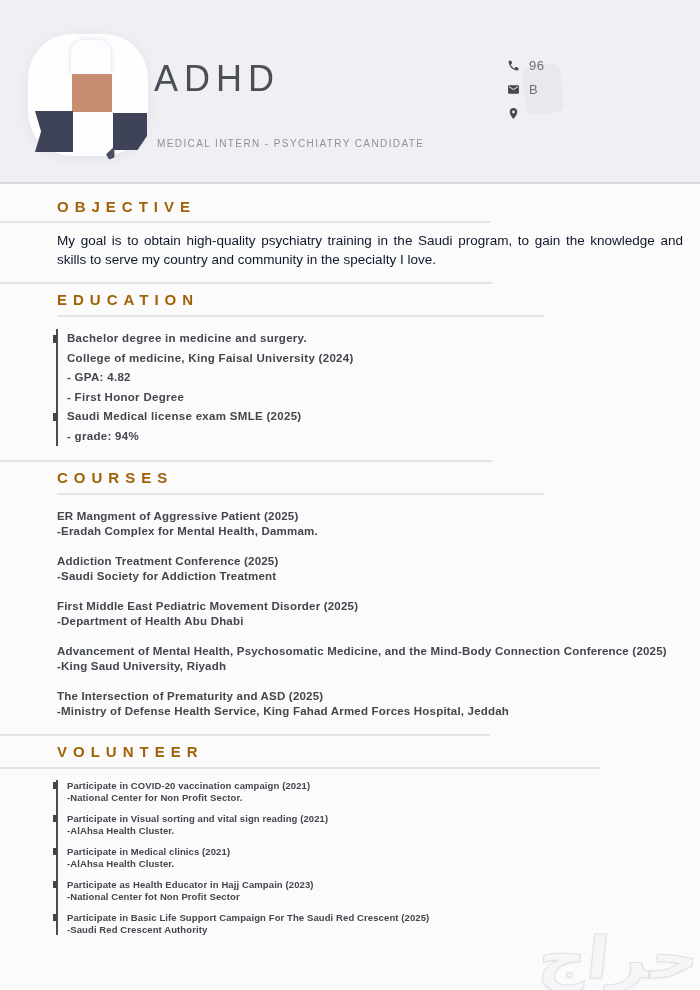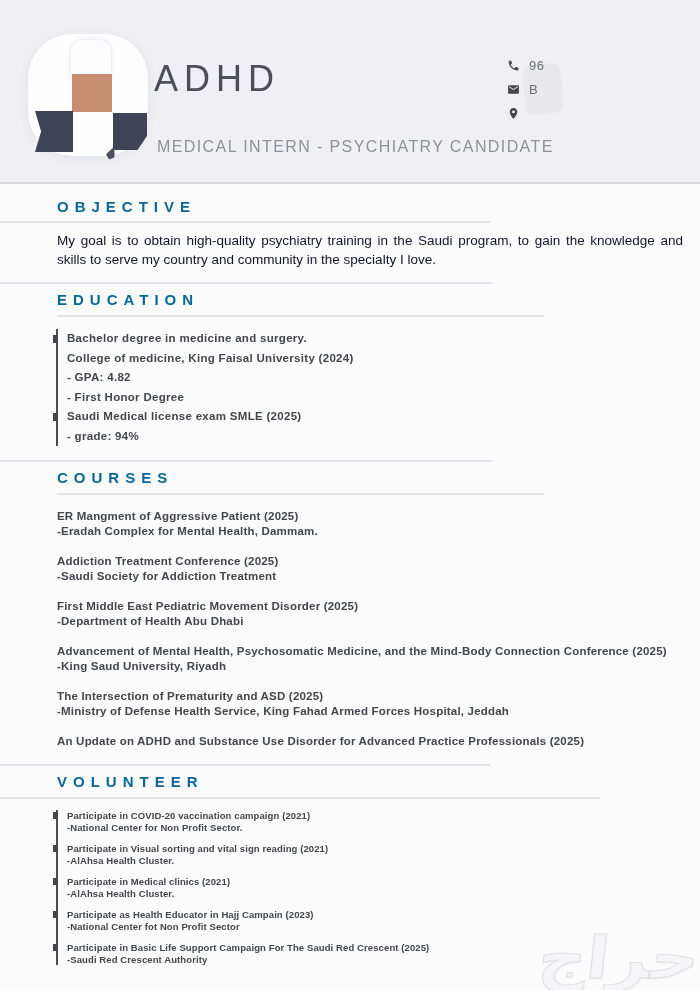--- a/index.html
+++ b/index.html
@@ -40,35 +40,35 @@
     position: absolute; left: 79px; top: 112px; width: 9px; height: 14px; background: #4a4f63;
     clip-path: polygon(50% 0, 100% 70%, 55% 100%, 0 75%);
     transform: rotate(24deg);
   }
   .name {
     position: absolute; left: 154px; top: 58px;
     font-size: 36px; font-weight: 400; letter-spacing: 6px; color: #4b4f57;
   }
   .subtitle {
     position: absolute; left: 157px; top: 138px;
-    font-size: 16px; letter-spacing: 1.4px; color: #8e9197;
+    font-size: 10px; letter-spacing: 1.4px; color: #8e9197;
   }
   .smudge {
     position: absolute; left: 524px; top: 64px; width: 38px; height: 50px;
     background: #e9e9ed; border-radius: 8px; transform: rotate(-6deg);
   }
   .contact { position: absolute; left: 507px; top: 57px; display: flex; flex-direction: column; gap: 8px; }
   .contact-row { display: flex; align-items: center; gap: 9px; height: 16px; }
   .contact-row svg { width: 13px; height: 13px; fill: #45484e; flex: none; }
   .contact-text { font-size: 13px; color: #6d7076; letter-spacing: 0.5px; }
 
   
   .main { padding: 0 20px 0 57px; position: relative; }
   .rule { height: 2px; background: #e4e4e8; }
-  .sec-title { font-size: 15px; font-weight: bold; letter-spacing: 6px; color: #0369a1; }
+  .sec-title { font-size: 15px; font-weight: bold; letter-spacing: 6px; color: #a16207; }
 
   .objective-title { margin-top: 14px; }
   .rule-obj { margin: 6px 0 0 -57px; width: 490px; }
   .objective-text {
     margin-top: 8px; width: 626px;
     font-size: 13.5px; line-height: 19px; color: #0f172a; text-align: justify;
   }
 
   .rule-above-edu { margin: 13px 0 0 -57px; width: 492px; }
   .edu-title { margin-top: 7px; }
@@ -196,24 +196,20 @@
           <div class="course-org">-Department of Health Abu Dhabi</div>
         </div>
         <div class="course-item">
           <div class="course-name">Advancement of Mental Health, Psychosomatic Medicine, and the Mind-Body Connection Conference (2025)</div>
           <div class="course-org">-King Saud University, Riyadh</div>
         </div>
         <div class="course-item">
           <div class="course-name">The Intersection of Prematurity and ASD (2025)</div>
           <div class="course-org">-Ministry of Defense Health Service, King Fahad Armed Forces Hospital, Jeddah</div>
         </div>
-        <div class="course-item">
-          <div class="course-name">An Update on ADHD and Substance Use Disorder for Advanced Practice Professionals (2025)</div>
-
-        </div>
       </div>
     </div>
 
     <div>
       <div class="rule rule-above-vol"></div>
       <div class="sec-title vol-title">VOLUNTEER</div>
       <div class="rule rule-below-vol"></div>
       <div class="vol-list">
         <div class="vol-item">
           <div class="vol-name bulleted">Participate in COVID-20 vaccination campaign (2021)</div>

